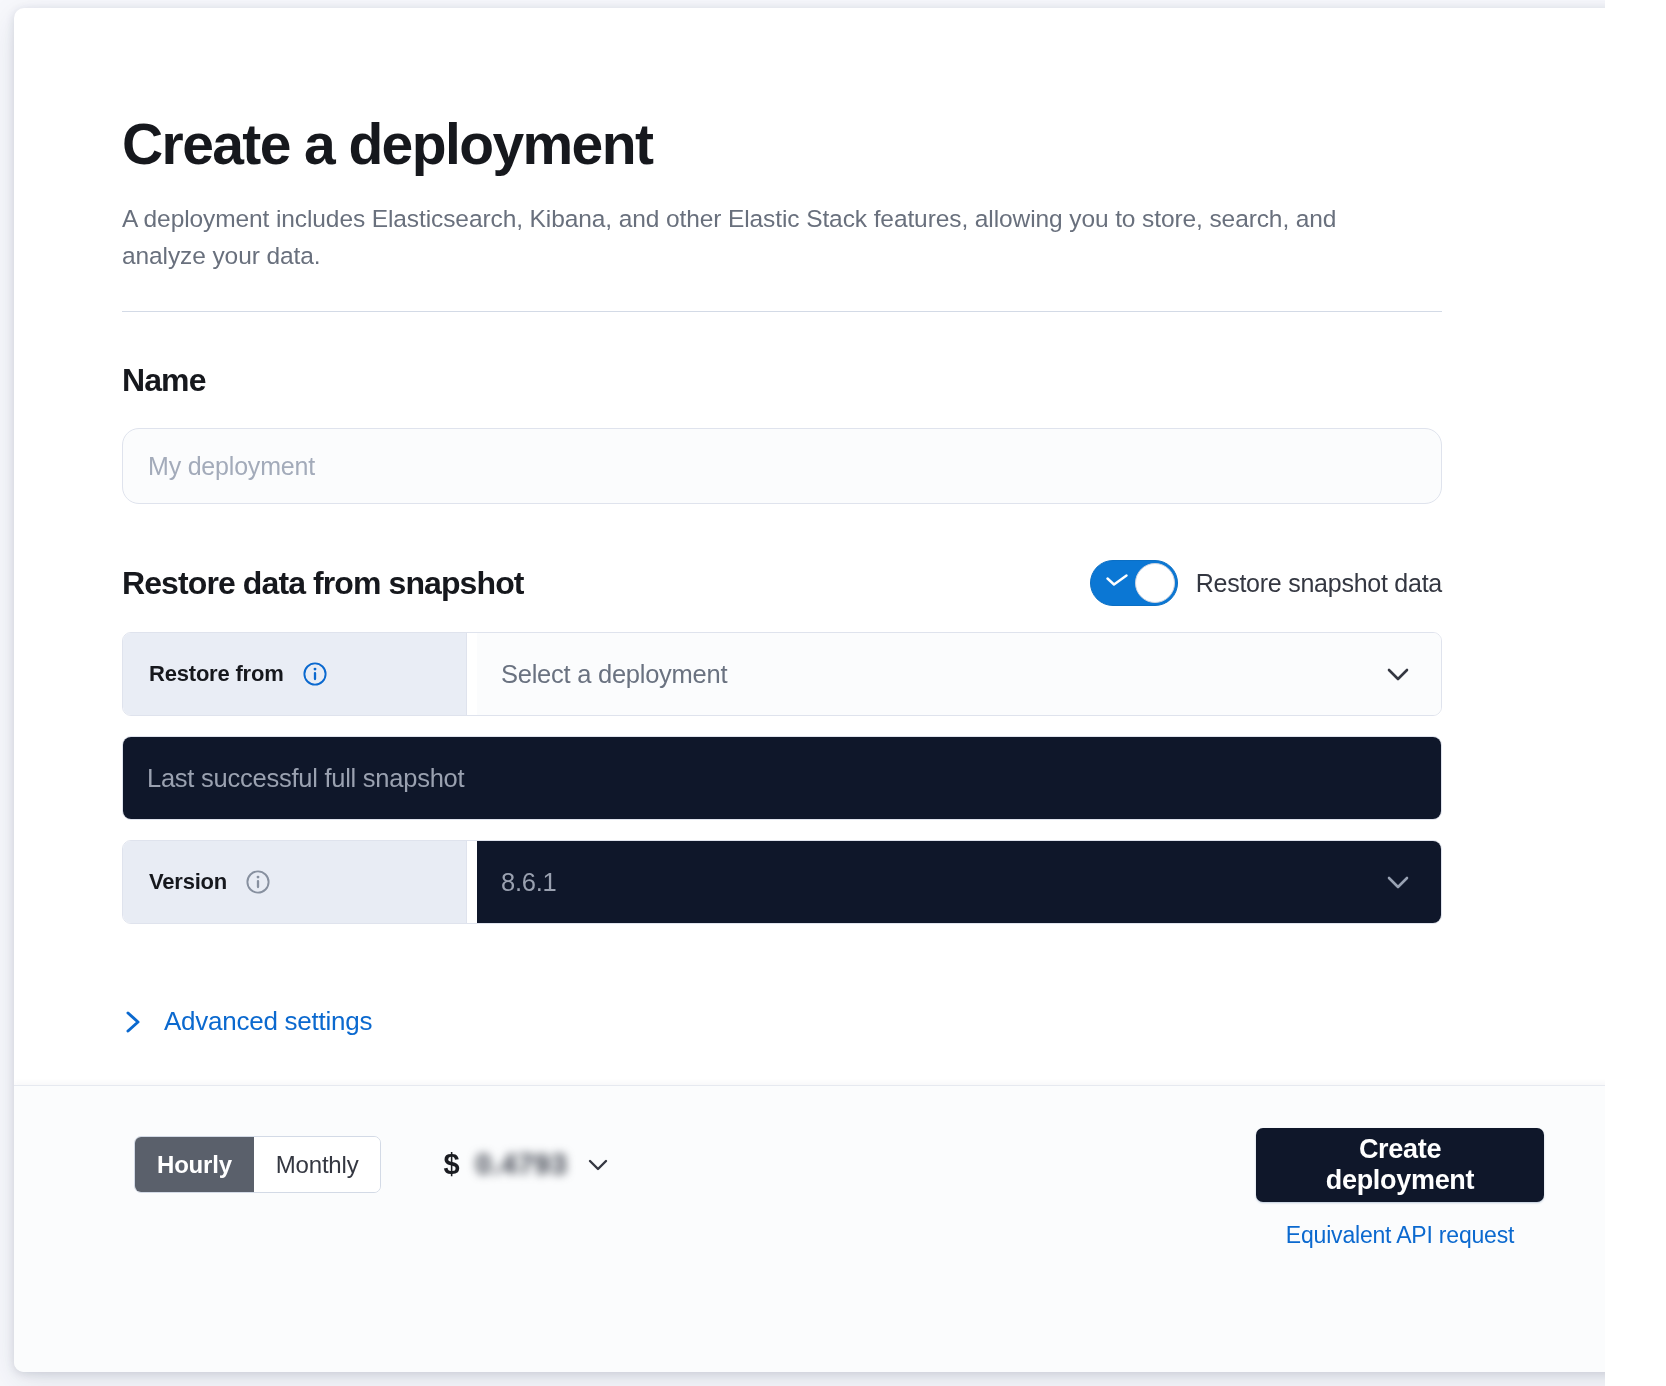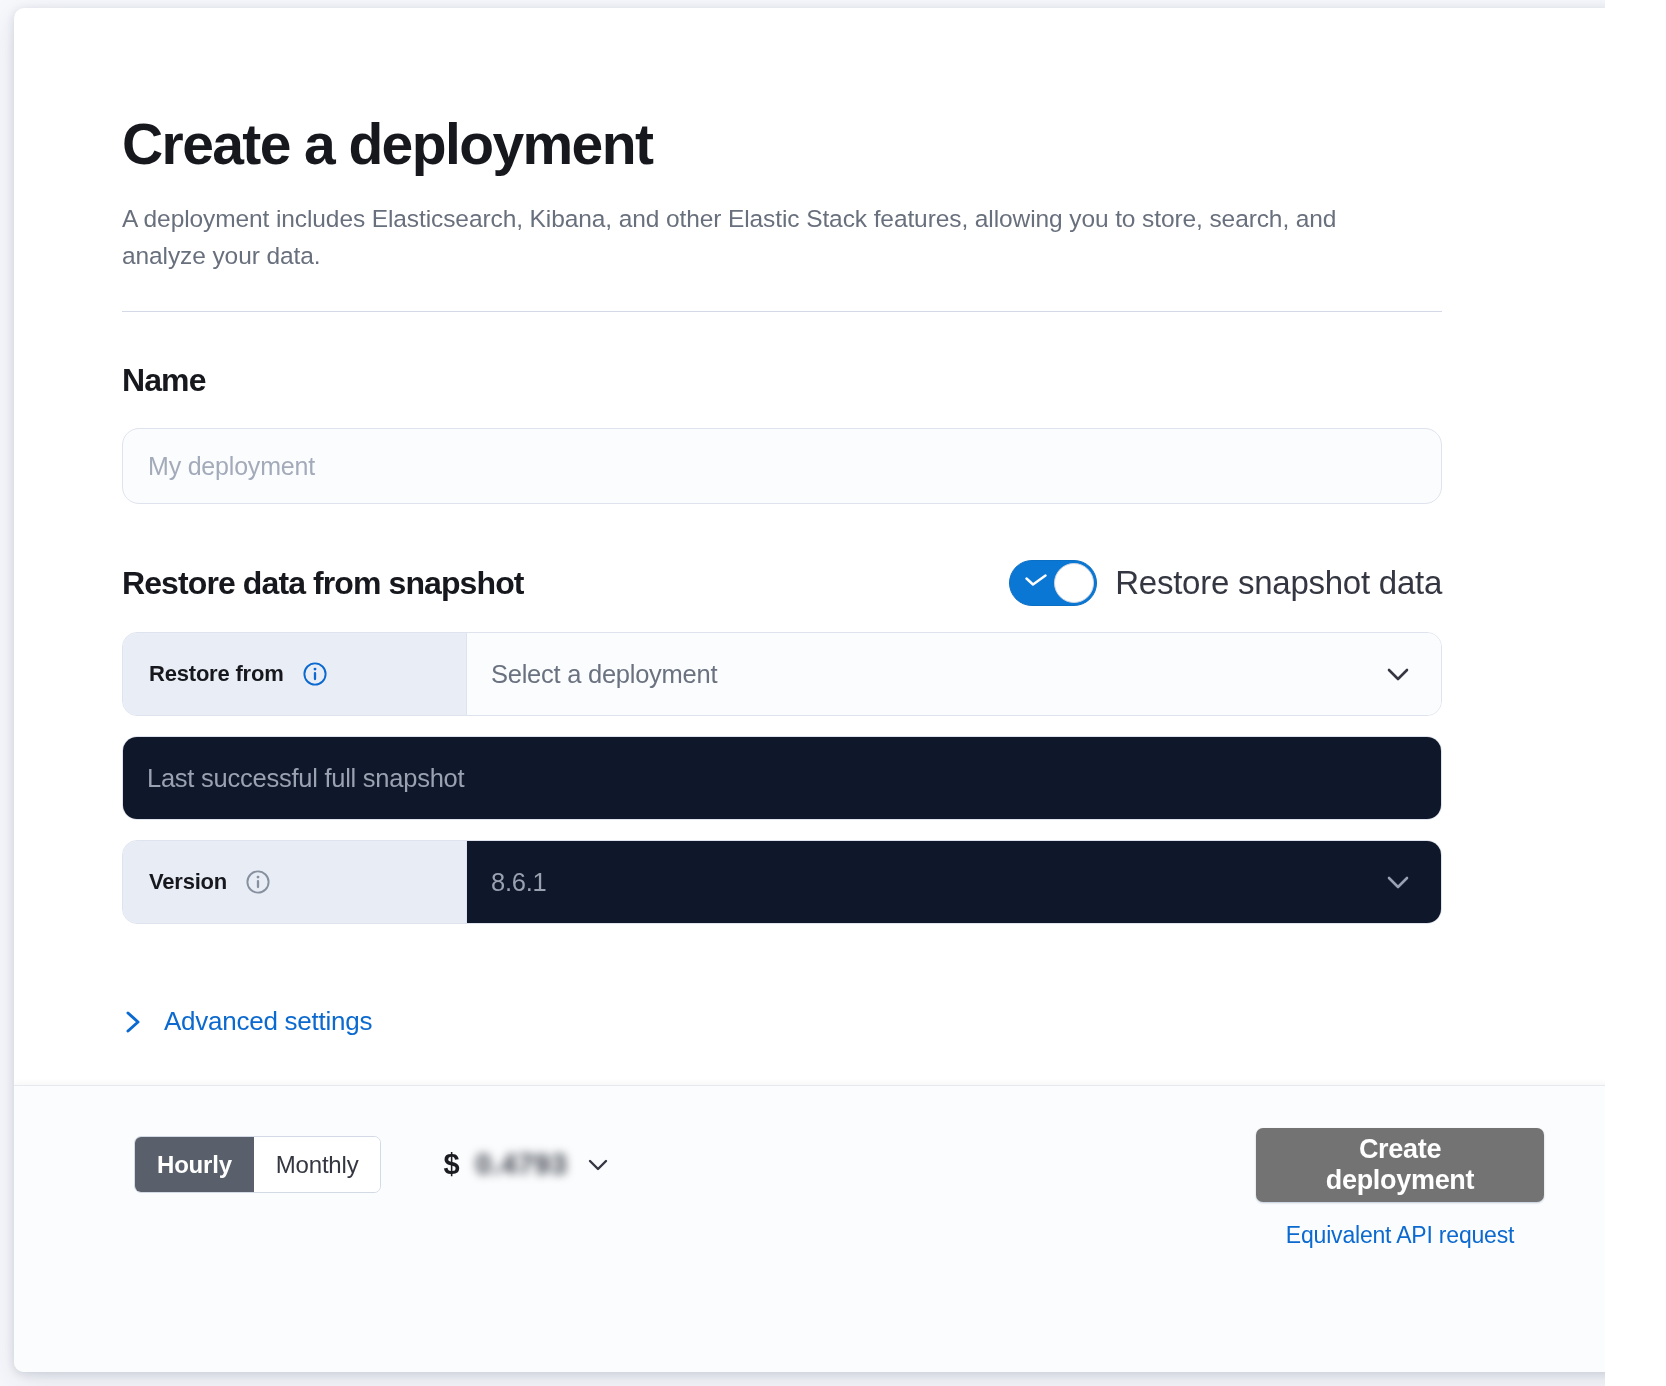--- a/index.html
+++ b/index.html
@@ -134,38 +134,39 @@
     border: 1px solid #cdd4e0;
   }
   .switch .tick {
     position: absolute;
     left: 15px;
     top: 13px;
     width: 22px;
     height: 12px;
   }
   .switch-label {
-    font-size: 33px;
+    font-size: 25px;
     color: #343741;
     letter-spacing: -0.25px;
     white-space: nowrap;
   }
 
   
   .form-rows { margin-top: 26px; }
 
   .frow {
     width: 1320px;
     height: 84px;
     display: flex;
     align-items: stretch;
-    border-radius: 15px;
+    border-radius: 9px;
     overflow: hidden;
     border: 1px solid #dfe3ed;
     margin-bottom: 20px;
+    gap: 10px;
   }
 
   .frow .prepend {
     width: 344px;
     flex: 0 0 344px;
     background: #e9edf5;
     display: flex;
     align-items: center;
     padding-left: 26px;
     gap: 18px;
@@ -290,21 +291,21 @@
   .cta-wrap {
     position: absolute;
     right: 0;
     top: 42px;
     display: flex;
     flex-direction: column;
     align-items: center;
   }
 
   .cta {
-    background: #737373;
+    background: #0f172a;
     color: #ffffff;
     border: none;
     border-radius: 7px;
     font-family: "Liberation Sans", sans-serif;
     font-size: 27px;
     font-weight: 700;
     letter-spacing: -0.3px;
     padding: 0 38px;
     height: 74px;
     cursor: pointer;

